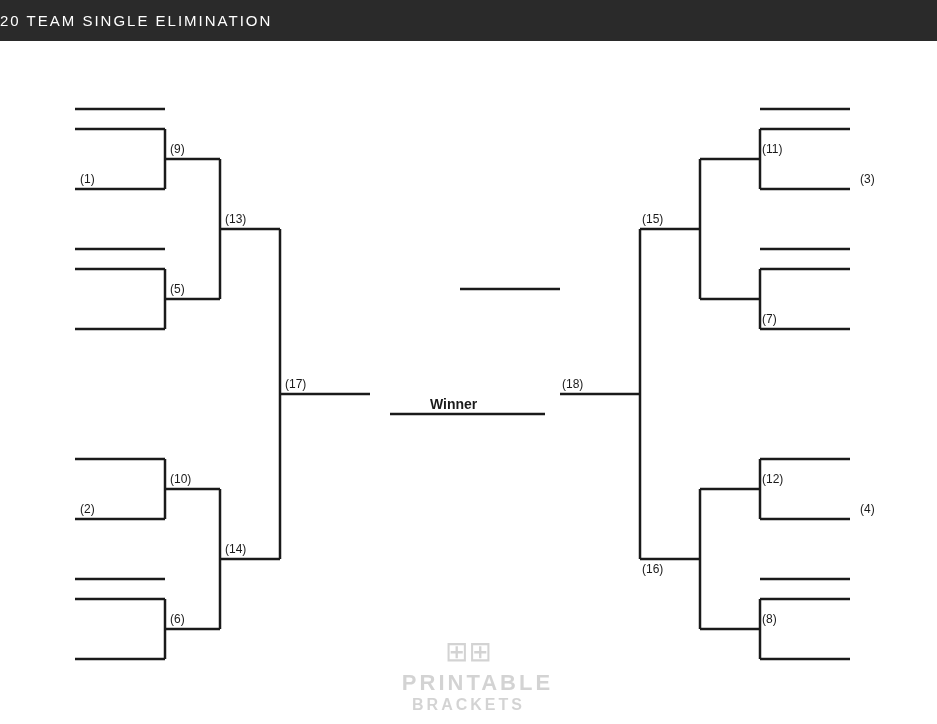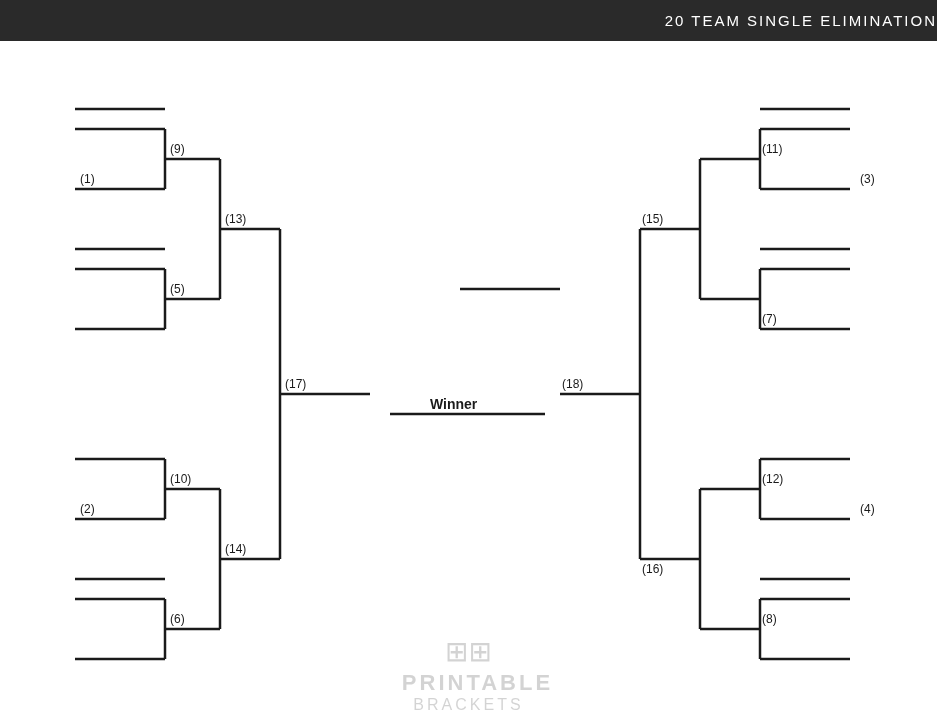--- a/index.html
+++ b/index.html
@@ -9,21 +9,21 @@
       background: #fff;
       font-family: Arial, sans-serif;
       overflow: hidden;
     }
     .header {
       width: 100%;
       height: 41px;
       background: #2a2a2a;
       display: flex;
       align-items: center;
-      justify-content: flex-end;
+      justify-content: flex-start;
     }
     .header-title {
       color: #fff;
       font-size: 15px;
       letter-spacing: 2px;
       font-weight: normal;
     }
     .bracket-area {
       position: relative;
       width: 937px;
@@ -54,20 +54,21 @@
       font-size: 22px;
       font-weight: bold;
       letter-spacing: 3px;
       color: #555;
       margin-left: 18px;
     }
     .watermark-text2 {
       font-size: 16px;
       letter-spacing: 3px;
       color: #555;
+      font-weight: bold;
     }
   </style>
 </head>
 <body>
 
 <div class="header">
   <span class="header-title">20 TEAM SINGLE ELIMINATION</span>
 </div>
 
 <div class="bracket-area">

